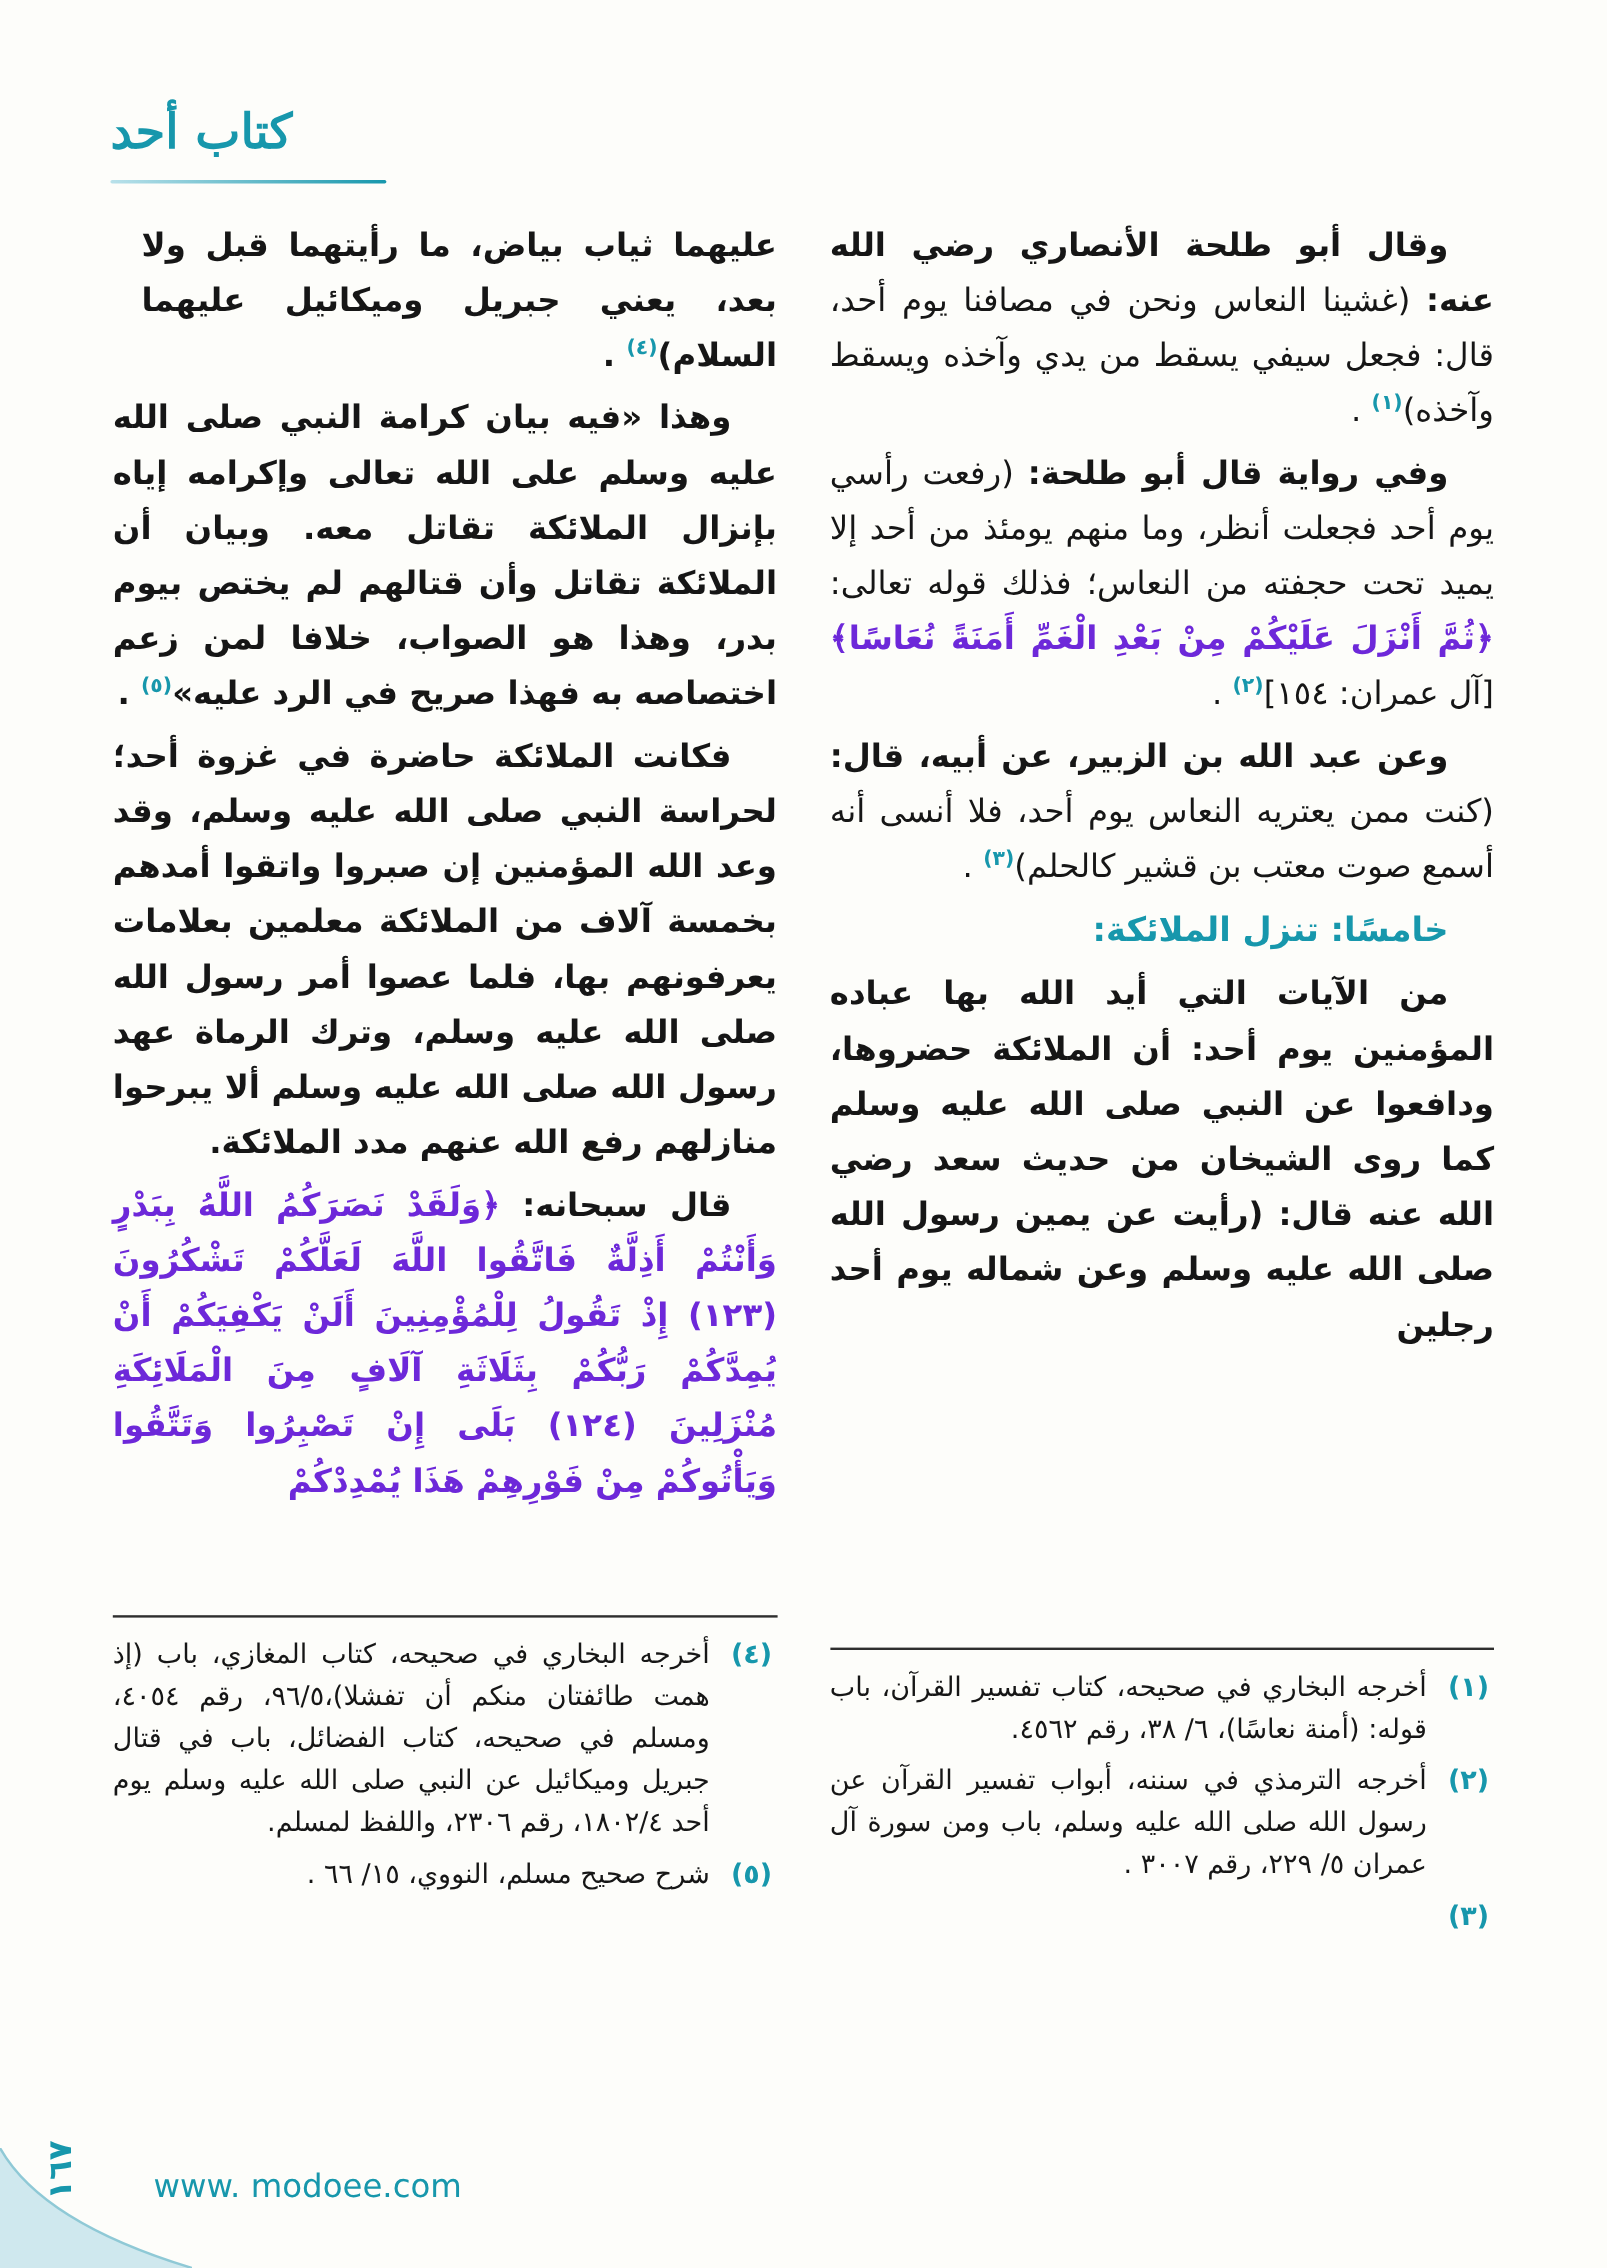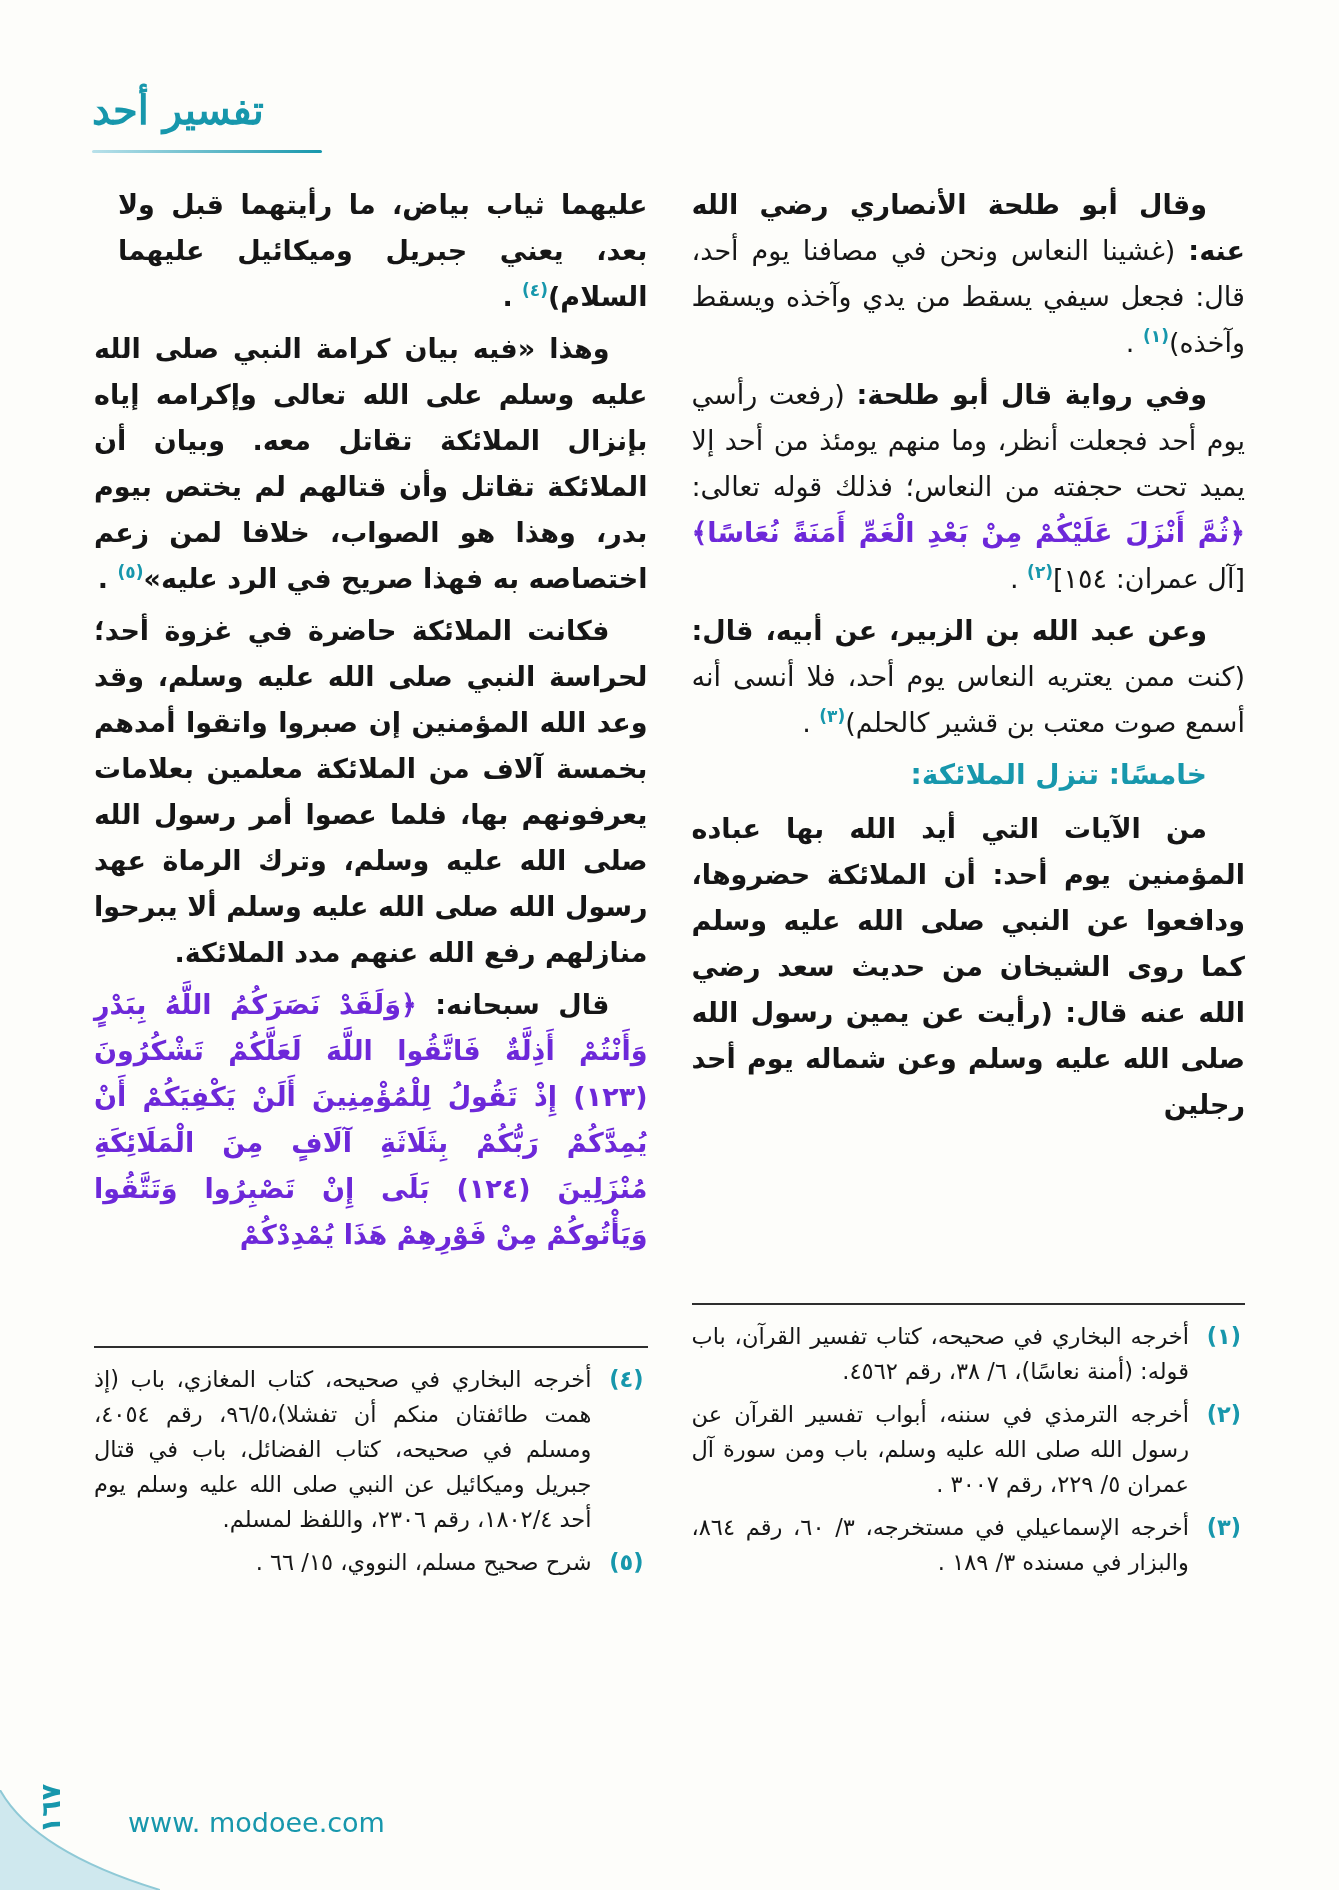--- a/index.html
+++ b/index.html
@@ -83,21 +83,21 @@
     color: #1797ac; font-size: 27px; font-weight: bold;
     transform: rotate(-90deg); transform-origin: center;
   }
   .corner-deco { position: absolute; left: 0; bottom: 0; line-height: 0; }
 </style>
 </head>
 <body>
 
 <div class="page">
 
-  <div class="header-title">تفسير أحد</div>
+  <div class="header-title">كتاب أحد</div>
   <div class="title-rule"></div>
 
   <div class="columns">
 
     <section class="col">
       <p class="para">
         <span class="b">وقال أبو طلحة الأنصاري رضي الله عنه:</span><span> (غشينا النعاس ونحن في مصافنا يوم أحد، قال: فجعل سيفي يسقط من يدي وآخذه ويسقط وآخذه)</span><sup class="fn-ref">(١)</sup><span> .</span>
       </p>
       <p class="para">
         <span class="b">وفي رواية قال أبو طلحة:</span><span> (رفعت رأسي يوم أحد فجعلت أنظر، وما منهم يومئذ من أحد إلا يميد تحت حجفته من النعاس؛ فذلك قوله تعالى: </span><span class="quran">﴿ثُمَّ أَنْزَلَ عَلَيْكُمْ مِنْ بَعْدِ الْغَمِّ أَمَنَةً نُعَاسًا﴾</span><span> [آل عمران: ١٥٤]</span><sup class="fn-ref">(٢)</sup><span> .</span>
@@ -112,21 +112,20 @@
         <div class="footnote">
           <span class="fn-num">(١)</span>
           <span>أخرجه البخاري في صحيحه، كتاب تفسير القرآن، باب قوله: (أمنة نعاسًا)، ٦/ ٣٨، رقم ٤٥٦٢.</span>
         </div>
         <div class="footnote">
           <span class="fn-num">(٢)</span>
           <span>أخرجه الترمذي في سننه، أبواب تفسير القرآن عن رسول الله صلى الله عليه وسلم، باب ومن سورة آل عمران ٥/ ٢٢٩، رقم ٣٠٠٧ .</span>
         </div>
         <div class="footnote">
           <span class="fn-num">(٣)</span>
-          <span>أخرجه الإسماعيلي في مستخرجه، ٣/ ٦٠، رقم ٨٦٤، والبزار في مسنده ٣/ ١٨٩ .</span>
         </div>
       </div>
     </section>
 
     <section class="col">
       <p class="para noindent b">
         <span>عليهما ثياب بياض، ما رأيتهما قبل ولا بعد، يعني جبريل وميكائيل عليهما السلام)</span><sup class="fn-ref">(٤)</sup><span> .</span>
       </p>
       <p class="para b">
         <span>وهذا «فيه بيان كرامة النبي صلى الله عليه وسلم على الله تعالى وإكرامه إياه بإنزال الملائكة تقاتل معه. وبيان أن الملائكة تقاتل وأن قتالهم لم يختص بيوم بدر، وهذا هو الصواب، خلافا لمن زعم اختصاصه به فهذا صريح في الرد عليه»</span><sup class="fn-ref">(٥)</sup><span> .</span>

